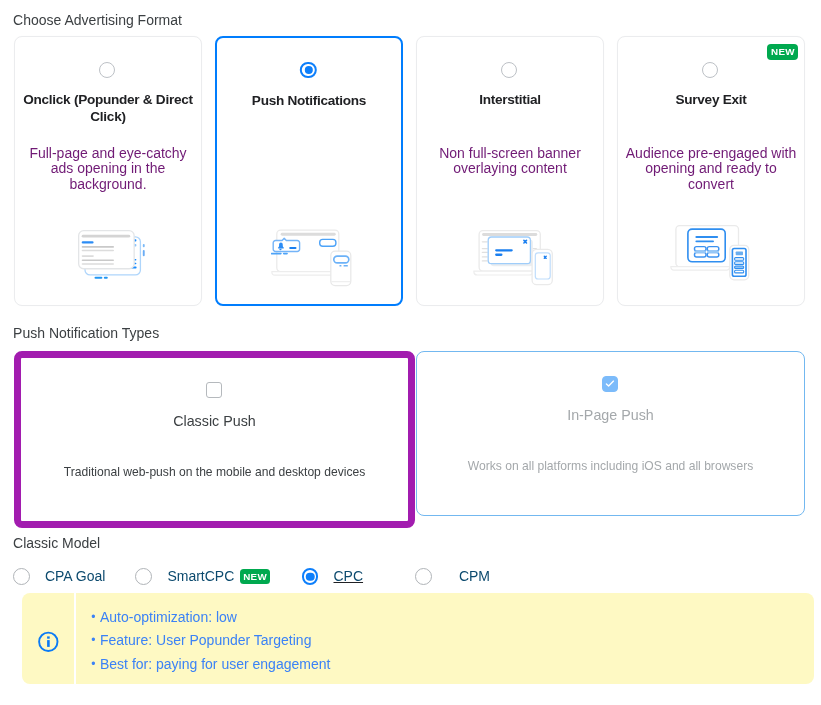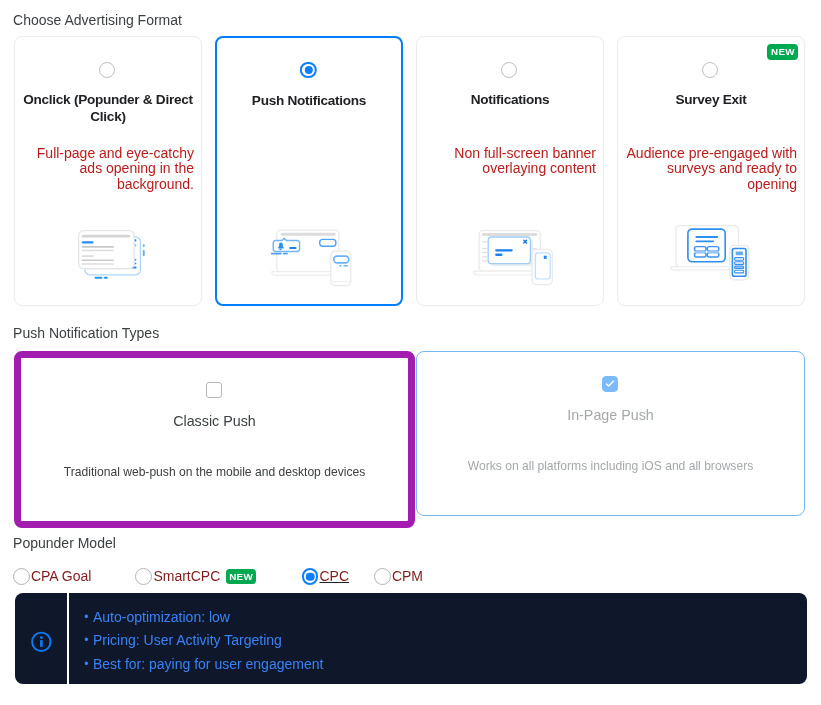--- a/index.html
+++ b/index.html
@@ -16,22 +16,22 @@
             border:1px solid #ebecee;border-radius:8px;background:#fff;box-sizing:content-box;
             box-shadow:0 0 0 0.5px rgba(0,0,0,0.012);}
   .fmt-card.sel{border:2px solid #007dfd;width:184px;height:266px;}
   .fmt-radio{position:absolute;left:calc(50% - 0.6px);top:24.5px;transform:translateX(-50%);
              width:14px;height:14px;border:1px solid #bdc1c6;border-radius:50%;background:#fff;}
   .fmt-card.sel .fmt-radio{border:2px solid #0d7ffb;width:12.4px;height:12.4px;top:23.5px;}
   .fmt-radio .dot{position:absolute;left:50%;top:50%;transform:translate(-50%,-50%);
                   width:8px;height:8px;border-radius:50%;background:#0d7ffb;}
   .fmt-title{position:absolute;left:3px;right:3px;top:54px;text-align:center;
              font-size:13.6px;font-weight:bold;line-height:17px;color:#202124;letter-spacing:-0.28px;}
-  .fmt-desc{position:absolute;left:7px;right:7px;top:108.6px;text-align:right;
-            font-size:14px;line-height:15.6px;color:#b91c1c;}
+  .fmt-desc{position:absolute;left:7px;right:7px;top:108.6px;text-align:center;
+            font-size:14px;line-height:15.6px;color:#701a75;}
   .fmt-icon{position:absolute;left:0;top:0;}
   .badge-new{position:absolute;left:149.4px;top:6.9px;background:#00a94f;color:#fff;
              font-size:9.8px;font-weight:bold;letter-spacing:0.25px;
              padding:0 3.7px;border-radius:4px;height:15.7px;line-height:15.8px;}
 
   
   .pt-row{position:absolute;left:14px;top:350.6px;width:790px;height:165px;}
   .pt-card{position:absolute;top:0;width:387px;height:163px;
            border:7px solid #a21caf;border-radius:8px;background:#fff;}
   .pt-card.sel{border:1px solid #73b8f0;}
@@ -48,27 +48,27 @@
   .pt-card.sel .pt-desc{color:#a4a8ab;}
 
   
   .pr-row{position:absolute;left:12.9px;top:568px;height:17px;}
   .pr-item{position:absolute;top:0;display:flex;align-items:center;height:17px;}
   .pr-radio{width:17px;height:17px;border:1px solid #b0b4b8;border-radius:50%;background:#fff;
             box-sizing:border-box;position:relative;flex:none;}
   .pr-item.sel .pr-radio{border:2px solid #0d7ffb;width:16.5px;height:16.5px;}
   .pr-radio .dot{position:absolute;left:50%;top:50%;transform:translate(-50%,-50%);
                  width:8.5px;height:8.5px;border-radius:50%;background:#0d7ffb;}
-  .pr-label{margin-left:1px;font-size:14px;color:#7f1d1d;line-height:15px;white-space:nowrap;}
+  .pr-label{margin-left:15px;font-size:14px;color:#0c4a6e;line-height:15px;white-space:nowrap;}
   .pr-badge{margin-left:5.6px;background:#00a94f;color:#fff;font-size:9.8px;font-weight:bold;
             padding:0 3.4px;border-radius:3.5px;height:15.5px;line-height:15.6px;letter-spacing:0.25px;
             display:inline-block;}
 
   
-  .info{position:absolute;left:15px;top:592.5px;width:792px;height:91.6px;background:#0f172a;
+  .info{position:absolute;left:22px;top:592.5px;width:792px;height:91.6px;background:#fef9c3;
         border-radius:8px;}
   .info-icon{position:absolute;left:15.8px;top:38.5px;width:21px;height:21px;}
   .info-sep{position:absolute;left:52.1px;top:0;height:91.6px;width:1.5px;background:#ffffff;}
   .info-lines{position:absolute;left:69.3px;top:13.3px;}
   .info-line{font-size:14px;line-height:23.5px;color:#3b82f6;white-space:nowrap;}
   .info-line .bl{margin-right:4.5px;font-size:12px;vertical-align:1px;}
 </style>
 </head>
 <body>
 
@@ -141,21 +141,21 @@
           <path d="M60.4 53.7 H79.2" stroke="#ededed" stroke-width="1.1"></path>
           <rect x="62.8" y="28.1" width="15.0" height="6.8" rx="3.4" stroke="#6cb2f8" stroke-width="1.65" fill="#fff"></rect>
           <rect x="68.4" y="36.9" width="2.1" height="1.6" rx="0.6" fill="#6cb2f8"></rect>
           <rect x="72.5" y="36.9" width="4.4" height="1.6" rx="0.6" fill="#6cb2f8"></rect>
         </svg>
       </div>
     </div>
 
     <div class="fmt-card" style="left:402px;">
       <div class="fmt-radio"></div>
-      <div class="fmt-title">Notifications</div>
+      <div class="fmt-title">Interstitial</div>
       <div class="fmt-desc">Non full-screen banner overlaying content</div>
       <div class="fmt-icon" style="left:56.4px;top:193.2px;">
         <svg width="80" height="56" viewBox="0 0 80 56" fill="none">
 
           <rect x="6.1" y="0.65" width="61.2" height="40.4" rx="3.8" stroke="#eaeaea" stroke-width="1.3" fill="#fff"></rect>
 
           <path d="M0.9 41.1 H59.6 v0.6 a3.3 3.3 0 0 1 -3.3 3.3 H4.2 a3.3 3.3 0 0 1 -3.3 -3.3 Z" fill="#fff" stroke="#ededed" stroke-width="1.2"></path>
 
           <rect x="9.1" y="3.1" width="55.2" height="2.8" rx="1.4" fill="#dcdcdc"></rect>
 
@@ -180,21 +180,21 @@
           <rect x="62.3" y="22.8" width="14.9" height="26.2" rx="2.8" fill="#fff" stroke="#bfddfc" stroke-width="1.2"></rect>
           <path d="M71.3 26.3 l1.9 1.9 M73.2 26.3 l-1.9 1.9" stroke="#1a7ff0" stroke-width="1.4" stroke-linecap="round"></path>
         </svg>
       </div>
     </div>
 
     <div class="fmt-card" style="left:603px;">
       <div class="badge-new">NEW</div>
       <div class="fmt-radio"></div>
       <div class="fmt-title">Survey Exit</div>
-      <div class="fmt-desc">Audience pre-engaged with surveys and ready to opening</div>
+      <div class="fmt-desc">Audience pre-engaged with opening and ready to convert</div>
       <div class="fmt-icon" style="left:52.4px;top:187.6px;">
         <svg width="80" height="56" viewBox="0 0 80 56" fill="none">
           <defs>
             <linearGradient id="sgA" x1="0" y1="0" x2="0" y2="1">
               <stop offset="0" stop-color="#dbeafe"></stop>
                 <stop offset="1" stop-color="#93c5fd"></stop>
             </linearGradient>
           </defs>
 
           <rect x="5.9" y="0.65" width="62.6" height="41.1" rx="3.8" stroke="#eaeaea" stroke-width="1.3" fill="#fff"></rect>
@@ -237,53 +237,53 @@
       <div class="pt-check">
         <svg width="16" height="16" viewBox="0 0 16 16" fill="none">
             <path d="M4.4 7.9 L6.6 10.0 L11.5 5.1" stroke="#fff" stroke-width="1.35" stroke-linecap="round" stroke-linejoin="round"></path>
           </svg>
       </div>
       <div class="pt-title">In-Page Push</div>
       <div class="pt-desc">Works on all platforms including iOS and all browsers</div>
     </div>
   </div>
 
-  <div class="section-label" style="left:13.1px;top:534.6px;">Popunder Model</div>
+  <div class="section-label" style="left:13.1px;top:534.6px;">Classic Model</div>
 
   <div class="pr-row">
     <div class="pr-item" style="left:0;">
       <span class="pr-radio"></span>
       <span class="pr-label">CPA Goal</span>
     </div>
     <div class="pr-item" style="left:122.5px;">
       <span class="pr-radio"></span>
       <span class="pr-label">SmartCPC</span>
       <span class="pr-badge">NEW</span>
     </div>
     <div class="pr-item sel" style="left:289.1px;text-decoration:underline;">
       <span class="pr-radio">
           <span class="dot"></span>
         </span>
       <span class="pr-label">CPC</span>
     </div>
-    <div class="pr-item" style="left:361px;">
+    <div class="pr-item" style="left:402px;gap:12px;">
       <span class="pr-radio"></span>
       <span class="pr-label">CPM</span>
     </div>
   </div>
 
   <div class="info">
     <span class="info-icon">
       <svg width="21" height="21" viewBox="0 0 21 21" fill="none">
         <circle cx="10.3" cy="10.8" r="9.2" stroke="#0b7bf5" stroke-width="1.9"></circle>
         <rect x="9.1" y="5.4" width="2.6" height="2.3" fill="#0b7bf5"></rect>
         <rect x="9.1" y="9.1" width="2.6" height="6.8" fill="#0b7bf5"></rect>
       </svg>
     </span>
     <div class="info-sep"></div>
     <div class="info-lines">
       <div class="info-line"><span class="bl">•</span><span>Auto-optimization: low</span></div>
-      <div class="info-line"><span class="bl">•</span><span>Pricing: User Activity Targeting</span></div>
+      <div class="info-line"><span class="bl">•</span><span>Feature: User Popunder Targeting</span></div>
       <div class="info-line"><span class="bl">•</span><span>Best for: paying for user engagement</span></div>
     </div>
   </div>
 
 </div>
 
 </body></html>

